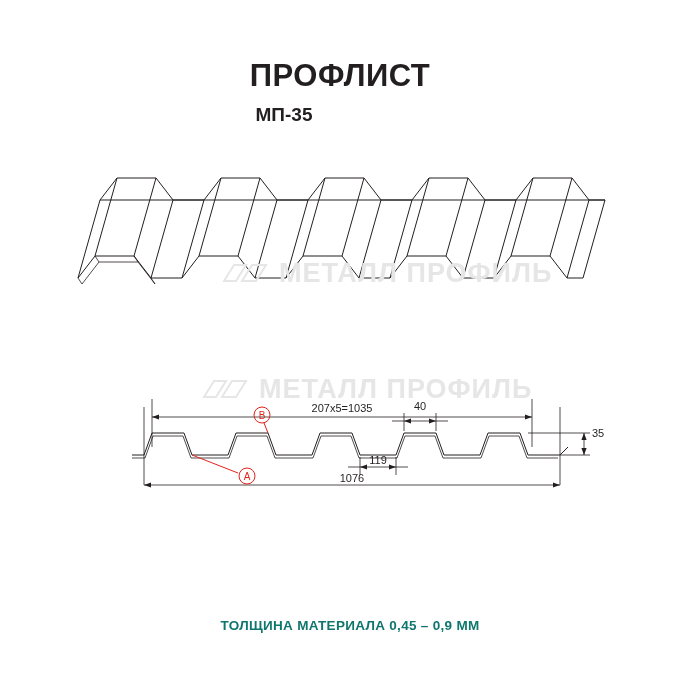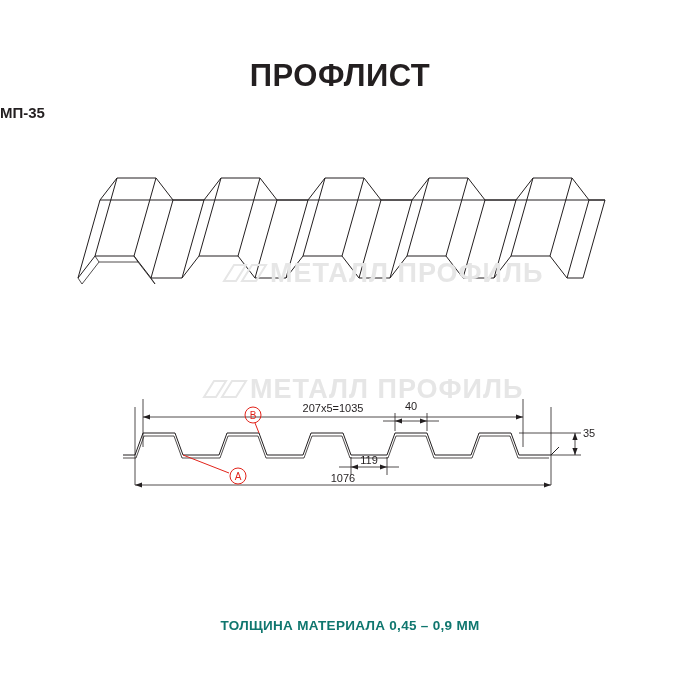--- a/index.html
+++ b/index.html
@@ -30,22 +30,22 @@
     font-size: 31px;
     font-weight: bold;
     letter-spacing: 0.5px;
     color: #231f20;
   }
   .subtitle {
     position: absolute;
     top: 104px;
     left: 0;
     width: 568px;
-    text-align: left;
-    font-size: 15px;
+    text-align: center;
+    font-size: 19px;
     font-weight: bold;
     color: #231f20;
   }
   .footnote {
     position: absolute;
     top: 618px;
     left: 0;
     width: 700px;
     text-align: center;
     font-size: 13.5px;
@@ -57,39 +57,39 @@
   
   .iso-wrap {
     position: absolute;
     left: 60px;
     top: 160px;
     width: 580px;
     height: 150px;
   }
   .sect-wrap {
     position: absolute;
-    left: 83px;
+    left: 92px;
     top: 355px;
     width: 520px;
     height: 150px;
   }
 
   
   .wm {
     position: absolute;
     pointer-events: none;
     font-weight: bold;
     color: #e6e6e6;
     white-space: nowrap;
     font-size: 27px;
     letter-spacing: 1px;
   }
   .wm1 { left: 222px; top: 258px; }
   .wm2 { left: 202px; top: 374px; }
-  .wm-row { display: flex; align-items: center; }
+  .wm-row { display: flex; align-items: center; gap: 9px; }
 
   svg { display: block; overflow: visible; }
   .ln { fill: none; stroke: #231f20; stroke-width: 1; }
   .ln-thin { fill: none; stroke: #231f20; stroke-width: 0.8; }
   .dim { fill: none; stroke: #231f20; stroke-width: 0.8; }
   .dimtxt {
     font-family: "Liberation Sans", sans-serif;
     font-size: 11px;
     fill: #231f20;
   }

